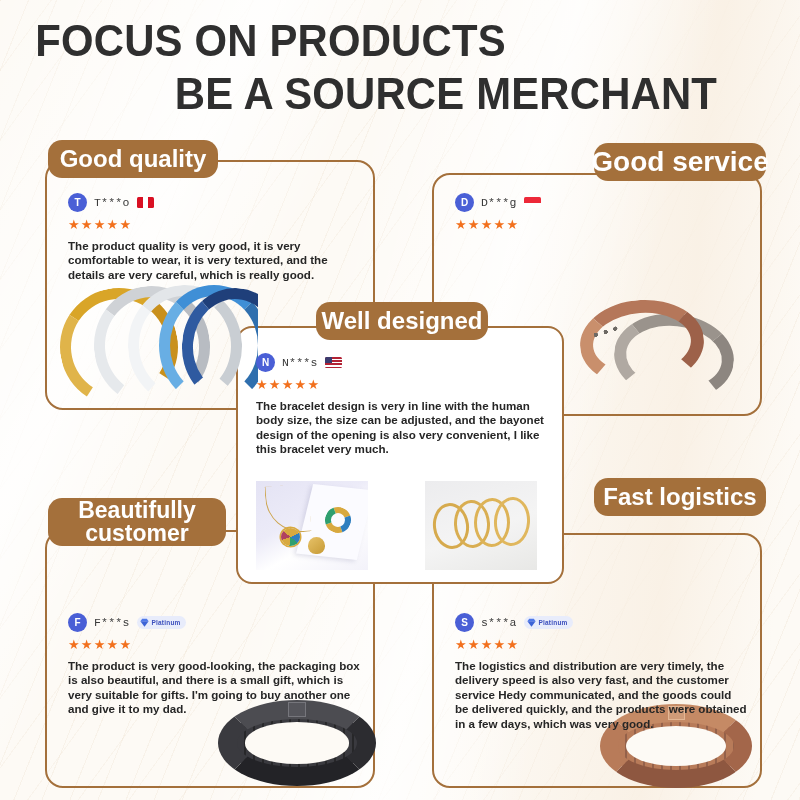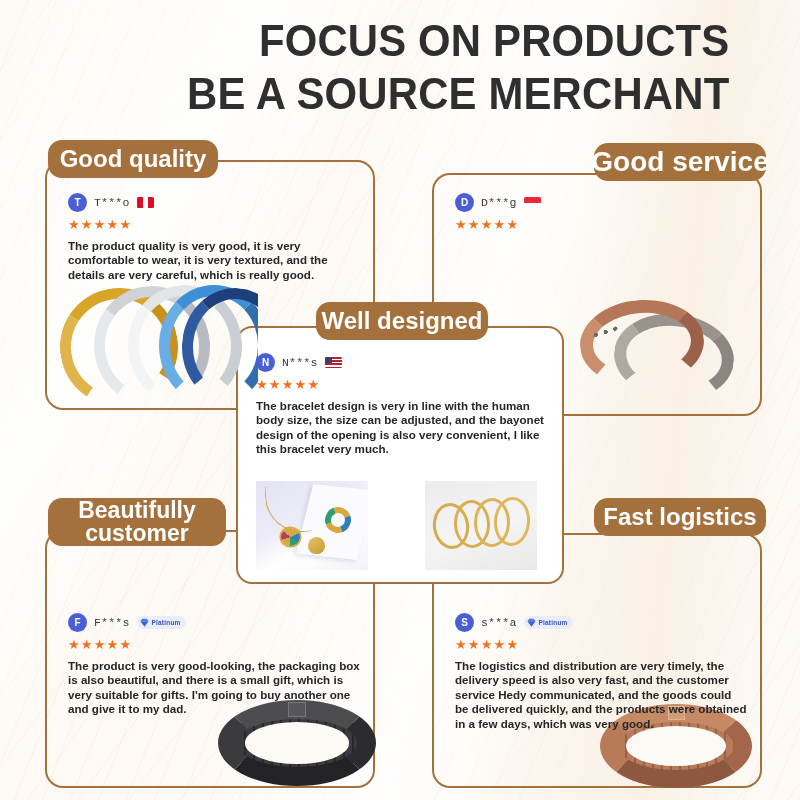--- a/index.html
+++ b/index.html
@@ -17,22 +17,21 @@
       linear-gradient(118deg, rgba(255,255,255,0) 0%, rgba(255,255,255,.85) 22%, rgba(250,243,233,0) 34%),
       linear-gradient(104deg, rgba(252,246,237,0) 40%, rgba(255,255,255,.8) 58%, rgba(250,242,231,0) 72%),
       linear-gradient(96deg, rgba(255,255,255,0) 60%, rgba(249,240,228,.9) 82%, rgba(255,255,255,0) 95%),
       repeating-linear-gradient(112deg, rgba(236,222,203,.28) 0px, rgba(236,222,203,.28) 1px, rgba(255,255,255,0) 1px, rgba(255,255,255,0) 26px),
       repeating-linear-gradient(126deg, rgba(233,218,197,.20) 0px, rgba(233,218,197,.20) 1px, rgba(255,255,255,0) 1px, rgba(255,255,255,0) 41px),
       #fdfaf5;
   }
 
   #headline{
     position:absolute; z-index:5; left:0; top:0; width:800px;
-    padding:14px 16px 0 4px;
-    text-align:right;
+    padding:14px 16px 0 12px;
   }
   .hl-line{
     font-family:"Liberation Sans Narrow","Liberation Sans",sans-serif;
     font-weight:700;
     font-size:45px;
     line-height:53px;
     letter-spacing:.2px;
     color:#2f2f2f;
     transform:scaleX(.93);
     transform-origin:left center;
@@ -280,21 +279,21 @@
   <div class="band">
     <div class="ring" style="border:19px solid;border-color:#4c4c51 #2c2c30 #232327 #3a3a3f;
                 background:repeating-linear-gradient(90deg,#3a3a3f 0 7px,#272729 7px 9px);"></div>
     <div class="inner"></div>
     <div style="position:absolute;left:44%;top:2px;width:18px;height:15px;background:#55555b;border:1.5px solid #76767c;"></div>
   </div>
 </div>
 
 <div class="card" style="left:432px; top:533px; width:330px; height:255px;"></div>
 
-<div class="tab" style="left:594px; top:498px; width:172px; height:38px; font-size:24px;">
+<div class="tab" style="left:594px; top:478px; width:172px; height:38px; font-size:24px;">
   <span>Fast logistics</span>
 </div>
 
 <div class="review" style="left:455px; top:612px; width:292px;">
   <div class="rv-user">
     <div class="avatar">S</div>
     <div class="uname">s***a</div>
     <span class="badge">
       <svg width="11" height="11" viewBox="0 0 24 24">
         <path d="M3 9h18l-9 12z" fill="#3c63d6"></path>

